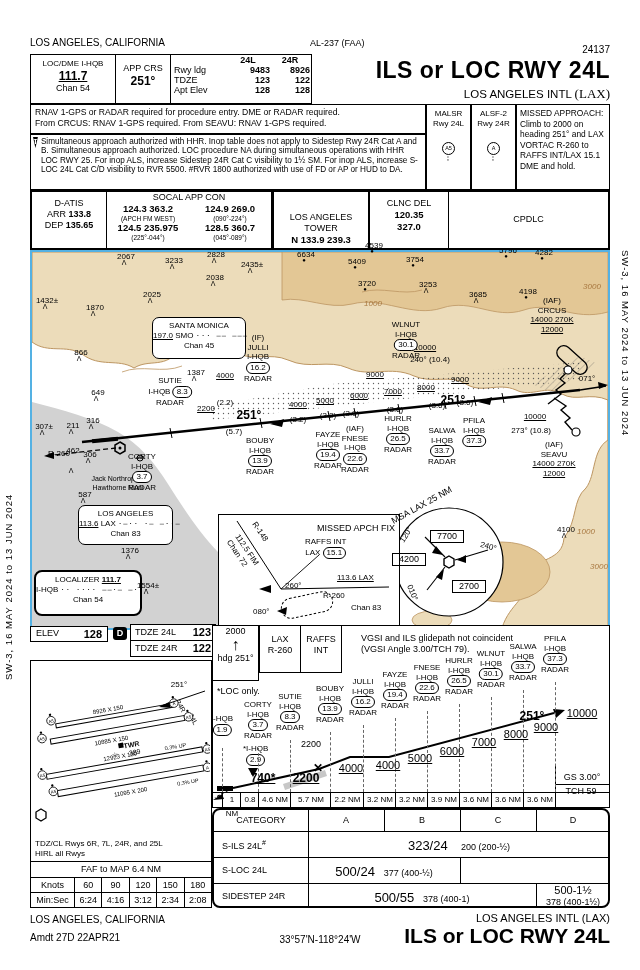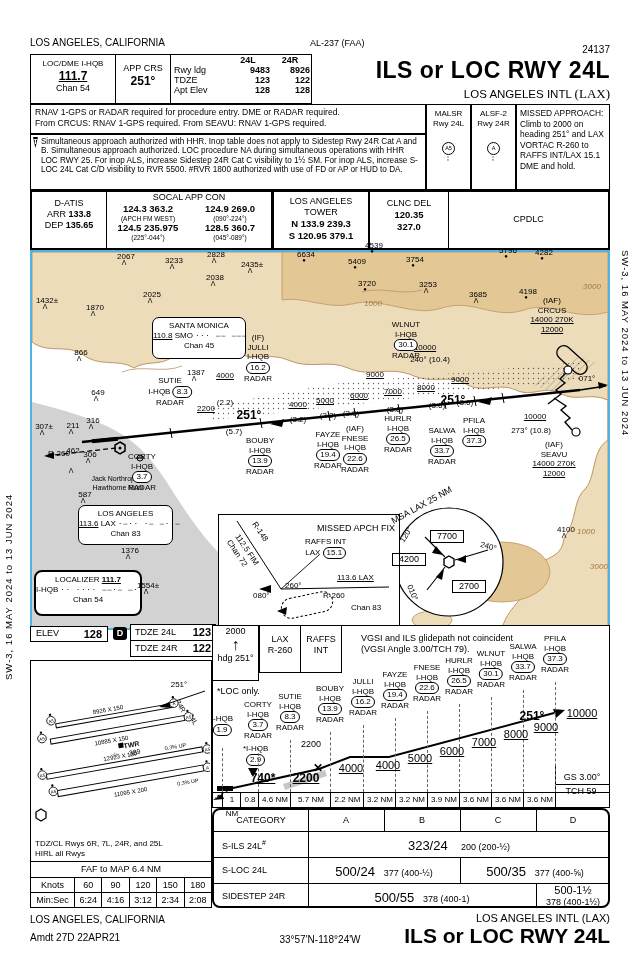--- a/index.html
+++ b/index.html
@@ -130,21 +130,21 @@
         </div>
         <div style="width:50%;">
           <div class="commline">124.9 269.0</div>
           <div class="f6 c">(090°-224°)</div>
           <div class="commline">128.5 360.7</div>
           <div class="f6 c">(045°-089°)</div>
         </div>
       </div>
     </div>
     <div class="bx2" style="width:98px;margin:-2px 0;">
-      <div class="cell-title" style="margin-top:4px;">LOS ANGELES TOWER</div>
+      <div class="cell-title" style="margin-top:20px;">LOS ANGELES TOWER</div>
       <div class="commline">N 133.9 239.3</div>
       <div class="commline">S 120.95 379.1</div>
     </div>
     <div style="width:78px;border-right:1px solid #000;">
       <div class="cell-title" style="margin-top:6px;">CLNC DEL</div>
       <div class="commline">120.35</div>
       <div class="commline">327.0</div>
     </div>
     <div style="flex:1;">
       <div class="f9 c" style="margin-top:22px;">CPDLC</div>
@@ -221,21 +221,21 @@
       <rect x="60" y="186" width="26" height="4" fill="#000" transform="rotate(-6 73 188)"></rect>
 
       <path d="M330,40 C350,34 370,44 390,38" fill="none" stroke="#bd9662" stroke-width="0.8"></path>
       <path d="M90,120 C110,112 130,122 150,114" fill="none" stroke="#bd9662" stroke-width="0.8"></path>
     </svg>
     <div id="plan-html-layer" class="abs" style="left:0;top:0;width:576px;height:376px;"></div>
   </div>
 
   <div class="abs rbox c" style="left:152px;top:317px;width:94px;height:42px;">
     <div class="f8" style="margin-top:3px;">SANTA MONICA</div>
-    <div class="f8 nw"><span class="u">110.8</span> <span>SMO</span> <span class="morse">··· –– –––</span></div>
+    <div class="f8 nw"><span class="u">197.0</span> <span>SMO</span> <span class="morse">··· –– –––</span></div>
     <div class="f8">Chan 45</div>
   </div>
   <div class="abs rbox c" style="left:78px;top:505px;width:95px;height:40px;">
     <div class="f8" style="margin-top:3px;">LOS ANGELES</div>
     <div class="f8 nw"><span class="u">113.6</span> <span>LAX</span> <span class="morse">·–·· ·– –··–</span></div>
     <div class="f8">Chan 83</div>
   </div>
   <div class="abs c" style="left:34px;top:570px;width:108px;height:46px;border:2px solid #000;border-radius:8px;background:#fff;box-sizing:border-box;">
     <div class="f8 nw" style="margin-top:3px;"><span>LOCALIZER</span> <span class="u b">111.7</span></div>
     <div class="f8 nw"><span>I-HQB</span> <span class="morse">·· ···· ––·– –···</span></div>
@@ -258,21 +258,21 @@
     </div>
     <div class="abs f8 nw" style="left:30px;top:12px;transform:rotate(56deg);">R-148</div>
     <div class="abs f8 c nw" style="left:86px;top:22px;">
       <span>RAFFS INT</span><br>
       <span>LAX</span> <span class="pill f8">15.1</span>
     </div>
     <div class="abs f8 nw" style="left:66px;top:66px;">260°</div>
     <div class="abs f8 nw u" style="left:118px;top:58px;">113.6 LAX</div>
     <div class="abs f8 nw" style="left:104px;top:76px;">R-260</div>
     <div class="abs f8 nw" style="left:132px;top:88px;">Chan 83</div>
-    <div class="abs f8 nw" style="left:34px;top:76px;">080°</div>
+    <div class="abs f8 nw" style="left:34px;top:92px;">080°</div>
   </div>
 
   <div class="abs f9 nw" style="left:388px;top:500px;transform:rotate(-29deg);">MSA LAX 25 NM</div>
   <div class="abs bx f9 c" style="left:430px;top:530px;width:34px;">7700</div>
   <div class="abs bx f9 c" style="left:392px;top:553px;width:34px;">4200</div>
   <div class="abs bx f9 c" style="left:452px;top:580px;width:34px;">2700</div>
   <div class="abs f8 nw" style="left:398px;top:530px;transform:rotate(-58deg);">120°</div>
   <div class="abs f8 nw" style="left:480px;top:542px;transform:rotate(16deg);">240°</div>
   <div class="abs f8 nw" style="left:404px;top:588px;transform:rotate(68deg);">010°</div>
 
@@ -350,24 +350,20 @@
 
     <div class="abs f9 nw" style="left:8px;top:29px;"><span>S-ILS 24L</span><sup class="f7">#</sup></div>
     <div class="abs c nw" style="left:94px;top:26px;width:302px;">
       <span class="f13">323/24</span>&nbsp;&nbsp;
       <span class="f9">200 (200-½)</span>
     </div>
     <div class="abs f9 nw" style="left:8px;top:55px;">S-LOC 24L</div>
     <div class="abs c nw" style="left:94px;top:52px;width:152px;">
       <span class="f13">500/24</span>&nbsp;
       <span class="f9">377 (400-½)</span>
-    </div>
-    <div class="abs c nw" style="left:246px;top:52px;width:150px;">
-      <span class="f13">500/35</span>&nbsp;
-      <span class="f9">377 (400-⅝)</span>
     </div>
     <div class="abs f9 nw" style="left:8px;top:81px;">SIDESTEP 24R</div>
     <div class="abs c nw" style="left:94px;top:78px;width:228px;">
       <span class="f13">500/55</span>&nbsp;
       <span class="f9">378 (400-1)</span>
     </div>
     <div class="abs c" style="left:322px;top:74px;width:74px;">
       <div class="f11">500-1½</div>
       <div class="f9">378 (400-1½)</div>
     </div>

